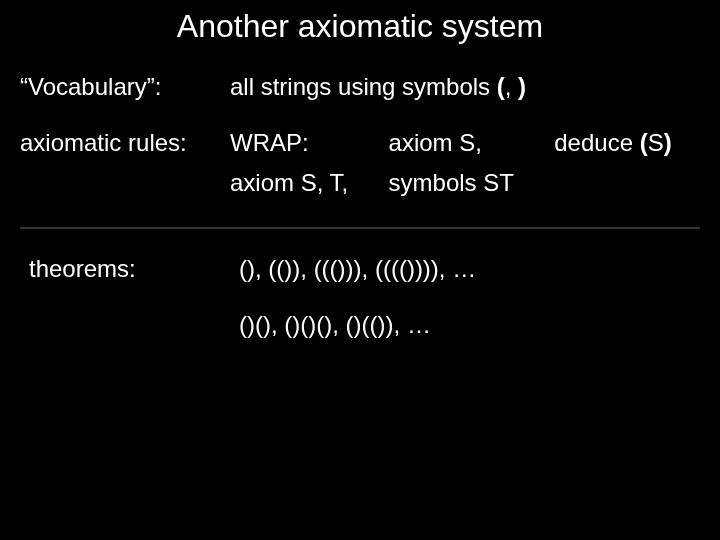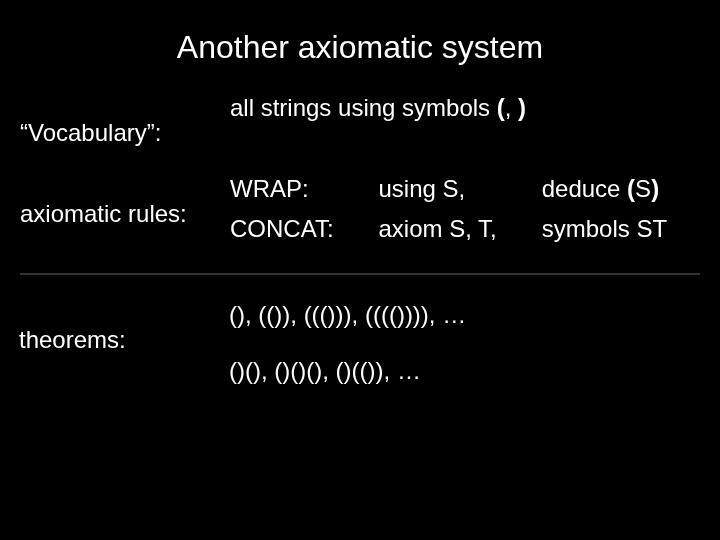--- a/index.html
+++ b/index.html
@@ -14,56 +14,55 @@
   }
   .slide {
     width: 720px;
     height: 540px;
     position: relative;
     box-sizing: border-box;
   }
   .title {
     text-align: center;
     font-size: 32px;
-    padding-top: 29px;
+    padding-top: 8px;
     color: #fff;
     font-weight: normal;
   }
   .row {
     display: flex;
     align-items: flex-start;
     padding: 0 20px;
     margin-top: 28px;
     font-size: 24px;
   }
   .label {
     width: 210px;
     flex-shrink: 0;
-    margin-top: 25px;
   }
   .value {
     flex: 1;
   }
   .rules-table {
     display: grid;
     grid-template-columns: auto auto auto;
     column-gap: 22px;
     row-gap: 18px;
     gap: 12px;
   }
   .rules-table > div {
     white-space: nowrap;
   }
   .divider {
     margin: 30px 20px 0 20px;
     height: 2px;
     background: #333;
   }
   .theorems-block {
-    padding: 0 19px;
+    padding: 0 29px;
     margin-top: 26px;
     font-size: 24px;
     display: flex;
     align-items: flex-start;
   }
   .theorems-lines {
     flex: 1;
   }
   .theorems-lines div {
     margin-bottom: 28px;
@@ -83,25 +82,24 @@
       <span>all strings using symbols </span><span class="bold">(</span><span>, </span><span class="bold">)</span>
     </div>
   </div>
 
 
   <div class="row">
     <div class="label">axiomatic rules:</div>
     <div class="value">
       <div class="rules-table">
         <div>WRAP:</div>
-        <div>using S,</div>
+        <div>axiom S,</div>
         <div>
           <span>deduce </span><span class="bold">(</span><span>S</span><span class="bold">)</span>
         </div>
-        <div>CONCAT:</div>
         <div>axiom S, T,</div>
         <div>symbols ST</div>
       </div>
     </div>
   </div>
 
   <div class="divider"></div>
 
   <div class="theorems-block">
     <div class="label">theorems:</div>

